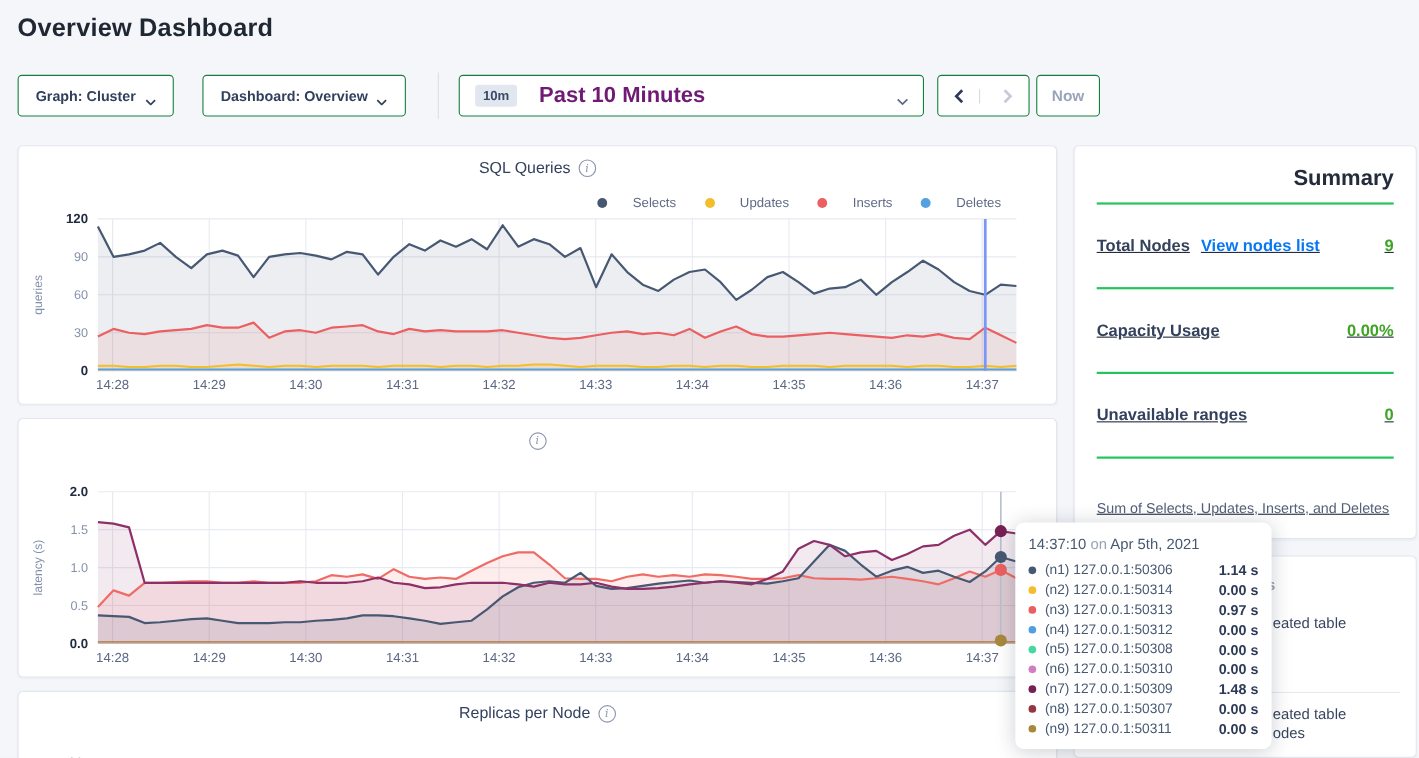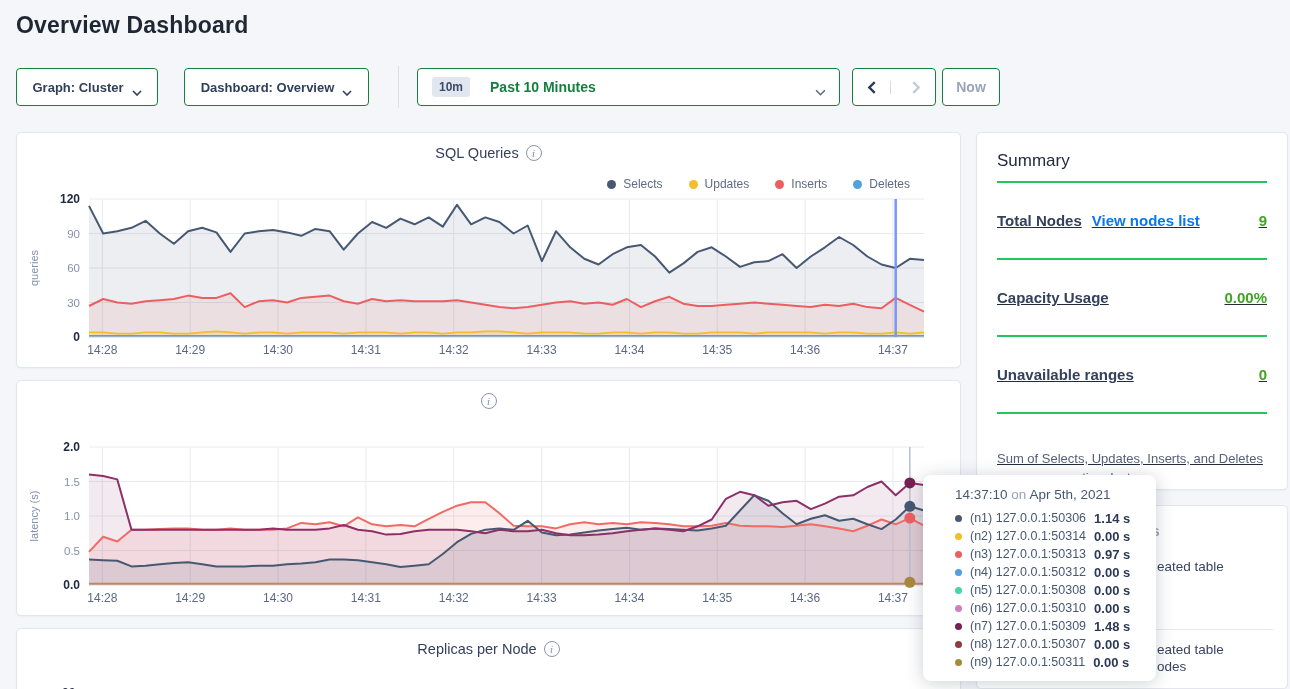--- a/index.html
+++ b/index.html
@@ -16,67 +16,67 @@
   .btn{
     background:#fff;border:1px solid #15803d;border-radius:4px;
     display:flex;align-items:center;justify-content:center;gap:8px;
     font-weight:700;font-size:13px;color:#30405c;cursor:pointer;box-sizing:border-box;
   }
   .dd{height:38px;top:68px;padding:0 14px;}
   .chev{width:10px;height:6px;display:inline-block;}
   .vdivider{left:398px;top:66px;width:1px;height:42px;background:#dadfe8;}
   .timepicker{left:417px;top:68px;width:423px;height:38px;justify-content:flex-start;padding:0 14px;}
   .time-badge{background:#e2e6ee;color:#3a4a68;font-weight:700;font-size:12px;border-radius:3px;padding:3px 7px;text-align:center;}
-  .time-label{font-size:14px;font-weight:700;color:#15803d;margin-left:12px;}
+  .time-label{font-size:20px;font-weight:700;color:#701a75;margin-left:12px;}
   .timepicker .chevwrap{margin-left:auto;}
   .arrowgroup{left:852px;top:68px;width:84px;height:38px;display:flex;padding:0;}
   .arrowcell{flex:1;display:flex;align-items:center;justify-content:center;font-size:17px;font-weight:700;}
   .arrowcell.prev{border-right:1px solid #d5dae5;color:#2c3a57;}
   .arrowcell.next{color:#c3cad8;}
   .nowbtn{left:942px;top:68px;width:58px;height:38px;color:#9aa4b8;font-size:14px;}
   
   .card{background:#fff;border:1px solid #e3e6ee;border-radius:5px;box-shadow:0 1px 2px rgba(40,50,70,.04);box-sizing:border-box;}
   .chartcard{left:16px;width:945px;}
   #card-sql{top:132px;height:236px;}
   #card-latency{top:380px;height:236px;}
   #card-replicas{top:628px;height:76px;}
   #card-summary{left:976px;top:132px;width:312px;height:358px;padding:14px 20px;}
   #card-events{left:976px;top:505px;width:312px;height:184px;}
   .chart-title-row{position:absolute;left:0;right:0;top:12px;display:flex;align-items:center;justify-content:center;gap:7px;}
   .chart-title{font-size:14.5px;font-weight:400;color:#34415e;}
   .info-icon{width:16px;height:16px;border:1.3px solid #8a94ad;border-radius:50%;color:#8a94ad;
     display:inline-flex;align-items:center;justify-content:center;font-size:10px;font-family:"DejaVu Serif",serif;font-style:italic;cursor:pointer;box-sizing:border-box;}
   .legend{position:absolute;right:50px;top:44px;display:flex;gap:26px;}
-  .legend-item{display:flex;align-items:center;gap:7px;font-size:12px;color:#5f6a85;cursor:pointer;}
+  .legend-item{display:flex;align-items:center;gap:23px;font-size:12px;color:#5f6a85;cursor:pointer;}
   .legend-dot{width:9px;height:9px;border-radius:50%;}
   .chartbox{position:absolute;left:8px;right:8px;top:54px;bottom:6px;}
   .chartbox svg{width:100%;height:100%;display:block;}
   svg text{font-family:"Liberation Sans",sans-serif;}
   .tick-strong{fill:#202b42;font-weight:700;font-size:12px;}
   .tick-weak{fill:#8591ab;font-size:11.5px;}
   .xtick{fill:#5b6884;font-size:12px;}
   .axis-label{fill:#8390ab;font-size:11px;}
   
-  .summary-title{text-align:left;font-size:17px;font-weight:400;color:#242b3a;padding:4px 0 10px;}
+  .summary-title{text-align:right;font-size:20px;font-weight:700;color:#242b3a;padding:4px 0 10px;}
   .stat{padding:29px 0;border-top:2px solid #22c55e;text-decoration:underline;}
   .stat:first-of-type{border-top:none;}
   .stat-row{display:flex;align-items:baseline;gap:10px;}
   .stat-label{font-size:15px;font-weight:700;color:#33415c;}
   .stat-link{font-size:15px;font-weight:700;color:#0877f2;text-decoration:none;cursor:pointer;}
   .stat-value{margin-left:auto;font-size:15px;font-weight:700;color:#3fa325;}
   .stat-desc{margin-top:7px;font-size:13px;color:#55607a;line-height:1.45;}
   
   .events-frag{position:absolute;font-size:13.5px;color:#394560;}
   .events-title-frag{position:absolute;font-size:14px;font-weight:700;color:#9aa2b5;}
   .events-divider{position:absolute;left:14px;right:14px;height:1px;background:#e6e9f0;}
   
   .tooltip{
     left:923px;top:475px;width:233px;box-sizing:border-box;
     background:#fff;border-radius:8px;box-shadow:0 2px 18px rgba(30,40,60,.22);
-    padding:12px 32px 10px;z-index:20;
+    padding:12px 12px 10px;z-index:20;
   }
   .tt-title{font-size:13.5px;color:#475872;margin-bottom:7px;}
   .tt-on{color:#98a1b6;}
   .tt-row{display:flex;align-items:center;gap:8px;height:18px;}
   .tt-dot{width:7px;height:7px;border-radius:50%;flex:none;}
   .tt-label{font-size:12.5px;color:#475872;white-space:nowrap;}
   .tt-value{margin-left:auto;font-size:13px;font-weight:700;color:#2c3a57;white-space:nowrap;}
   
   .partial-tick{position:absolute;left:45px;top:57px;font-size:12px;font-weight:700;color:#202b42;}
 </style>

